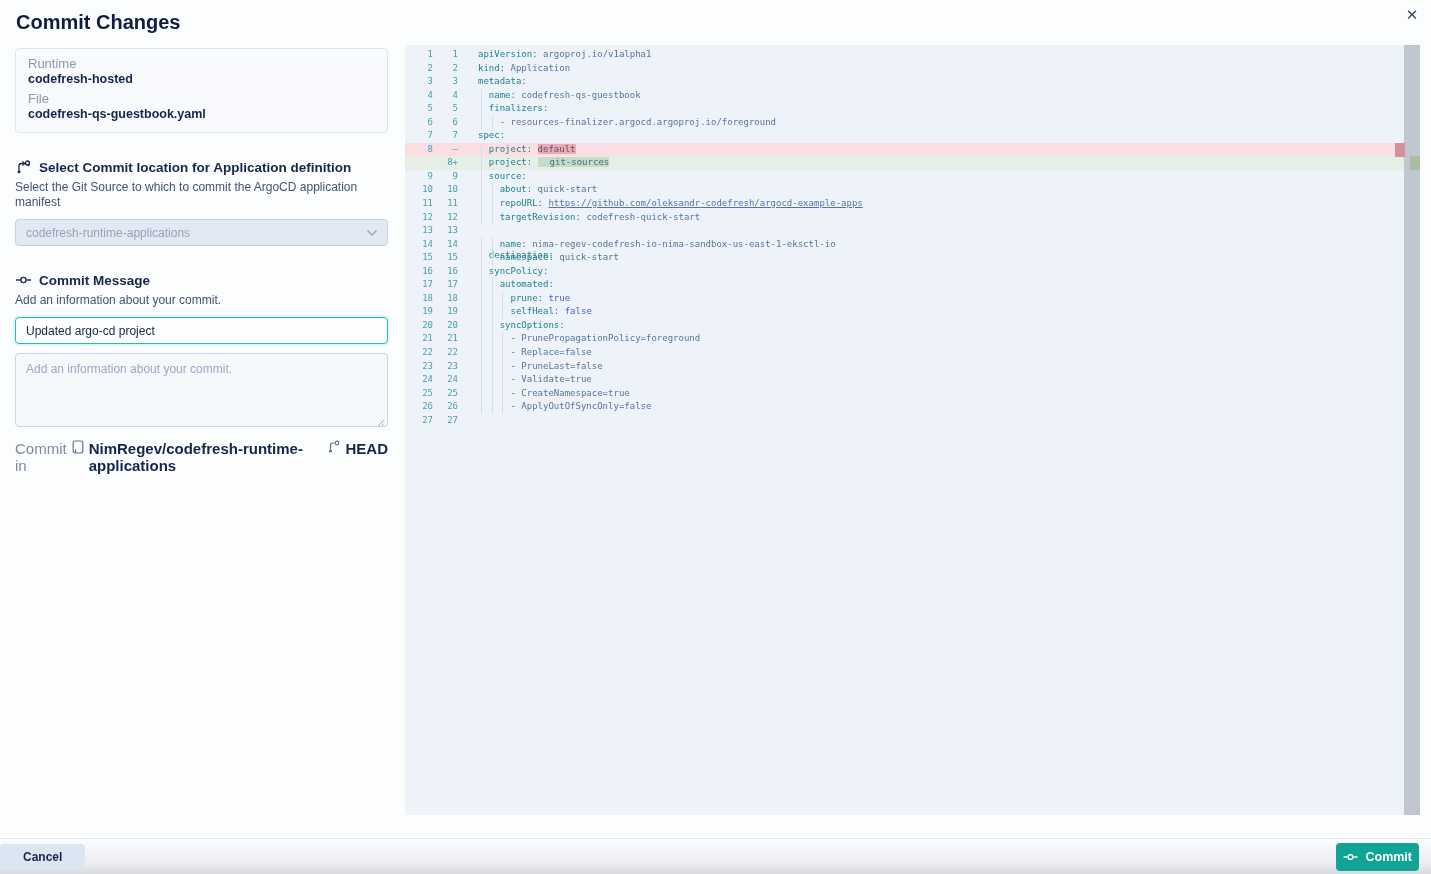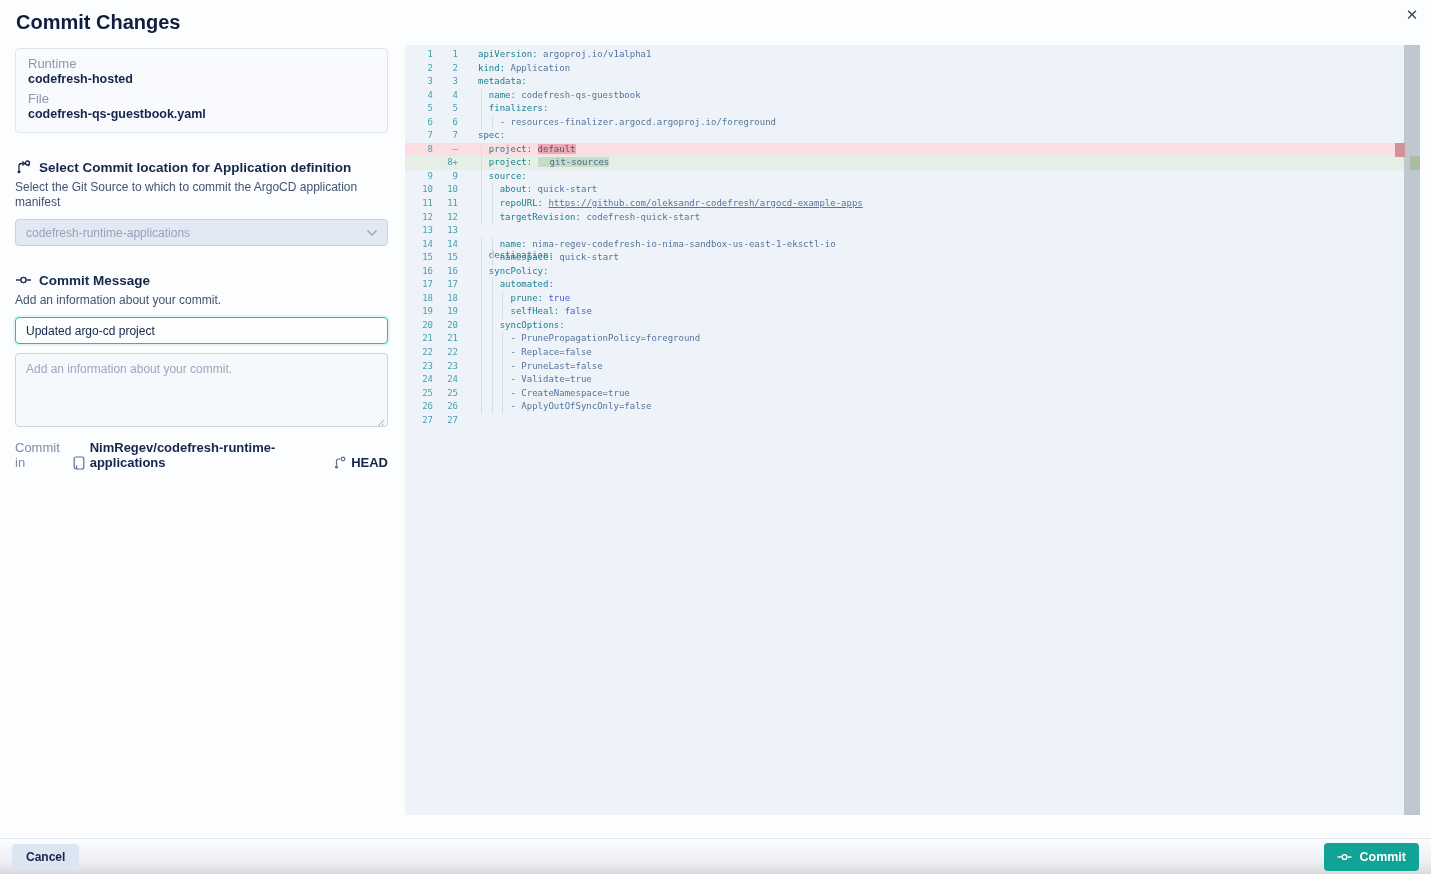--- a/index.html
+++ b/index.html
@@ -30,21 +30,21 @@
     display:flex; align-items:center; padding:0 10px; font-size:12px; color:#96a2ba; position:relative; cursor:default;}
   .dropdown .chev{position:absolute; right:9px; top:9px;}
   .summary-input{margin-top:9px; width:373px; height:27px; border:1.5px solid var(--accent-bright); border-radius:4px;
     background:#fdfefe; padding:0 10px; font-size:12px; color:var(--navy); font-family:"Liberation Sans",sans-serif; outline:none;
     box-shadow:0 0 0 2px rgba(31,195,173,0.12);}
   .desc-wrap{position:relative; margin-top:9px; width:373px;}
   .desc-area{width:373px; height:74px; border:1px solid var(--border); border-radius:4px; background:#f6f9fc;
     padding:8px 10px; font-size:12px; color:var(--navy); font-family:"Liberation Sans",sans-serif; resize:none; outline:none;}
   .desc-area::placeholder{color:#9aa7bf;}
   .resize-grip{position:absolute; right:3px; bottom:4px; pointer-events:none;}
-  .commit-in{margin-top:9px; display:flex; align-items:flex-end; gap:5px; font-size:13px;}
+  .commit-in{margin-top:9px; display:flex; align-items:flex-start; gap:5px; font-size:15px;}
   .commit-in .pre{color:#7e8ba3;}
   .commit-in .repo,.commit-in .ref{color:var(--navy); font-weight:600;}
   
   .editor{position:absolute; left:405px; top:45px; width:1015px; height:770px; background:var(--c-bg);}
   .rows{position:absolute; left:0; top:0; right:16px; bottom:0; padding-top:3px; overflow:hidden;
     font-family:"DejaVu Sans Mono", monospace; font-size:9px;}
   .crow{height:13.55px; line-height:13.55px; white-space:pre;}
   .crow.del{background:var(--del-line);}
   .crow.add{background:var(--add-line);}
   .g1,.g2{display:inline-block; text-align:right; color:var(--c-ln); vertical-align:top;}
@@ -55,24 +55,24 @@
   .tk-u{color:var(--c-val); text-decoration:underline;}
   .tk-dw{background:var(--del-word); color:#4b5a74; border-radius:1px;}
   .tk-aw{background:var(--add-word); color:#4b6d8c; border-radius:1px;padding-left:12px;}
   .scrollbar{position:absolute; right:0; top:0; width:16px; height:100%; background:#c1c7cf;}
   .marker{position:absolute; width:10px; height:14px;}
   .marker.del{background:#d2919b; right:15px;}
   .marker.add{background:#a9bda4; right:0;}
   
   .footer{position:absolute; left:0; right:0; top:838px; bottom:0; border-top:1px solid #e2e6ed;
     background:linear-gradient(180deg,#fcfdff 0%,#ecedf1 70%,#d8dade 100%);}
-  .cancel-btn{position:absolute; left:12px; top:5px; background:#dce6f2; color:var(--navy); border:none;
-    border-radius:4px; padding:6px 14px; font-size:12px; font-weight:600; font-family:"Liberation Sans",sans-serif; cursor:pointer;}
+  .cancel-btn{position:absolute; left:0; top:5px; background:#dce6f2; color:var(--navy); border:none;
+    border-radius:4px; padding:6px 23px; font-size:12px; font-weight:600; font-family:"Liberation Sans",sans-serif; cursor:pointer;}
   .commit-btn{position:absolute; right:12px; top:4px; background:var(--accent); color:#fff; border:none;
-    border-radius:4px; padding:7px 13px; font-size:12.5px; font-weight:600; font-family:"Liberation Sans",sans-serif;
+    border-radius:4px; padding:7px 7px; font-size:12.5px; font-weight:600; font-family:"Liberation Sans",sans-serif;
     display:flex; align-items:center; gap:7px; cursor:pointer;}
   svg{display:block;}
 </style>
 </head>
 <body>
 
 <h1 class="dialog-title">Commit Changes</h1>
 <button class="close-btn">✕</button>
 
 <div class="left-panel">

